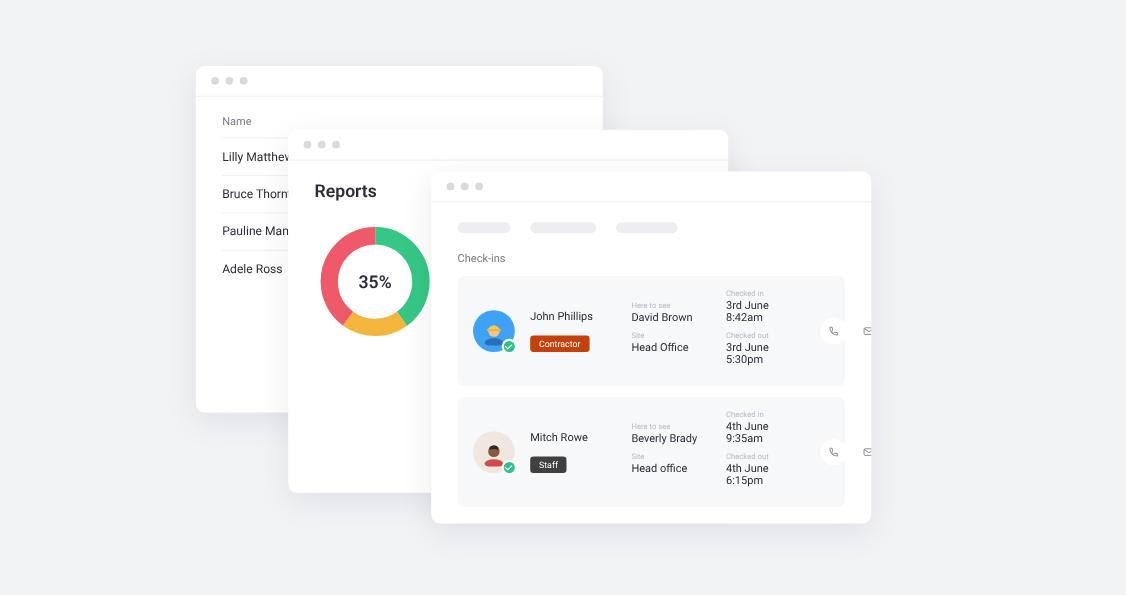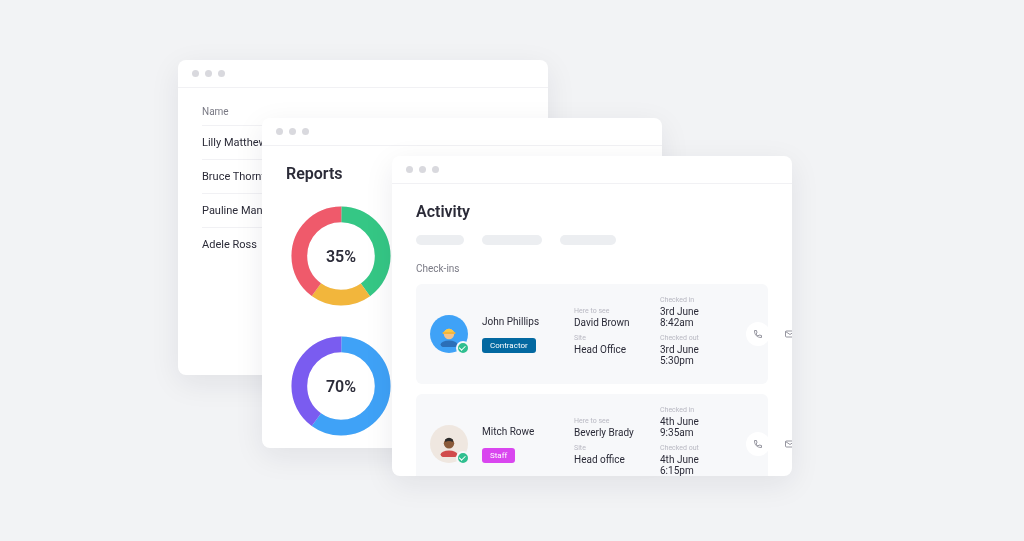--- a/index.html
+++ b/index.html
@@ -112,22 +112,22 @@
   }
   .person-col { width: 78px; flex-shrink: 0; }
   .person-name { font-size: 10px; font-weight: 400; color: #2b2b38; margin-bottom: 6px; }
   .badge {
     display: inline-block;
     font-size: 8px;
     color: #fff;
     padding: 3px 8px;
     border-radius: 3px;
   }
-  .badge.contractor { background: #0369a1; }
-  .badge.staff { background: #d946ef; }
+  .badge.contractor { background: #c2410c; }
+  .badge.staff { background: #404040; }
 
   .meta-col { width: 72px; flex-shrink: 0; }
   .meta-label { font-size: 7px; color: #b8b8c2; margin-bottom: 2px; }
   .meta-value { font-size: 10px; color: #2b2b38; margin-bottom: 6px; }
 
   .actions { display: flex; gap: 8px; margin-left: auto; }
   .circ-btn {
     width: 24px; height: 24px; border-radius: 50%;
     background: #fff;
     display: flex; align-items: center; justify-content: center;
@@ -163,37 +163,31 @@
   </div>
   <div class="card-body">
     <h2>Reports</h2>
     <div id="reports-charts">
         <div class="donut-chart"><svg viewBox="0 0 42 42" width="110" height="110">
             <circle cx="21" cy="21" r="15.915" fill="none" stroke="#f0f1f4" stroke-width="6"></circle>
             <circle cx="21" cy="21" r="15.915" fill="none" stroke="#35c785" stroke-width="6" stroke-dasharray="40 60" stroke-dashoffset="25" stroke-linecap="butt"></circle>
             <circle cx="21" cy="21" r="15.915" fill="none" stroke="#f2b63c" stroke-width="6" stroke-dasharray="20 80" stroke-dashoffset="-15" stroke-linecap="butt"></circle>
             <circle cx="21" cy="21" r="15.915" fill="none" stroke="#ef5a6b" stroke-width="6" stroke-dasharray="40 60" stroke-dashoffset="-35" stroke-linecap="butt"></circle>
           </svg><div class="donut-label">35%</div></div>
-        <div class="donut-chart"><svg viewBox="0 0 42 42" width="110" height="110">
-            <circle cx="21" cy="21" r="15.915" fill="none" stroke="#f0f1f4" stroke-width="6"></circle>
-            <circle cx="21" cy="21" r="15.915" fill="none" stroke="#3fa2f7" stroke-width="6" stroke-dasharray="60 40" stroke-dashoffset="25" stroke-linecap="butt"></circle>
-            <circle cx="21" cy="21" r="15.915" fill="none" stroke="#7a5cf0" stroke-width="6" stroke-dasharray="40 60" stroke-dashoffset="-35" stroke-linecap="butt"></circle>
-          </svg><div class="donut-label">70%</div></div>
       </div>
   </div>
 </div>
 
 <div class="card" id="activity">
   <div class="titlebar">
     <div class="dot"></div>
     <div class="dot"></div>
     <div class="dot"></div>
   </div>
   <div class="card-body">
-    <h2>Activity</h2>
     <div class="tabs-row">
       <div class="tab-placeholder w1"></div>
       <div class="tab-placeholder w2"></div>
       <div class="tab-placeholder w3"></div>
     </div>
     <div class="section-label">Check-ins</div>
     <div id="checkins-list">
         <div class="checkin">
     <div class="avatar contractor">
       <svg viewBox="0 0 40 40">

